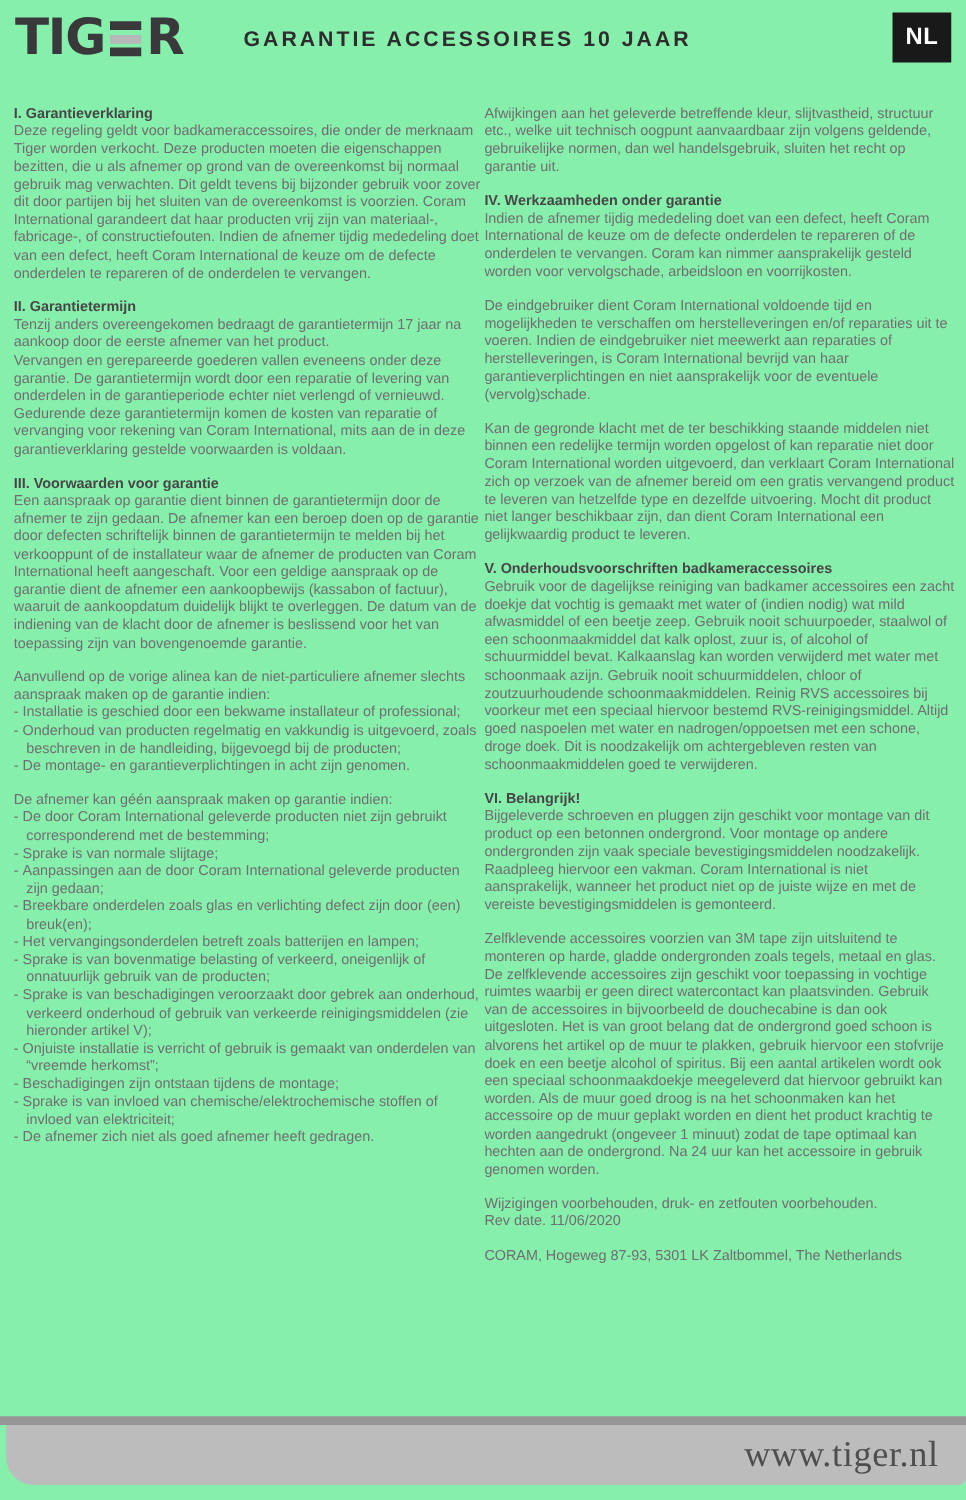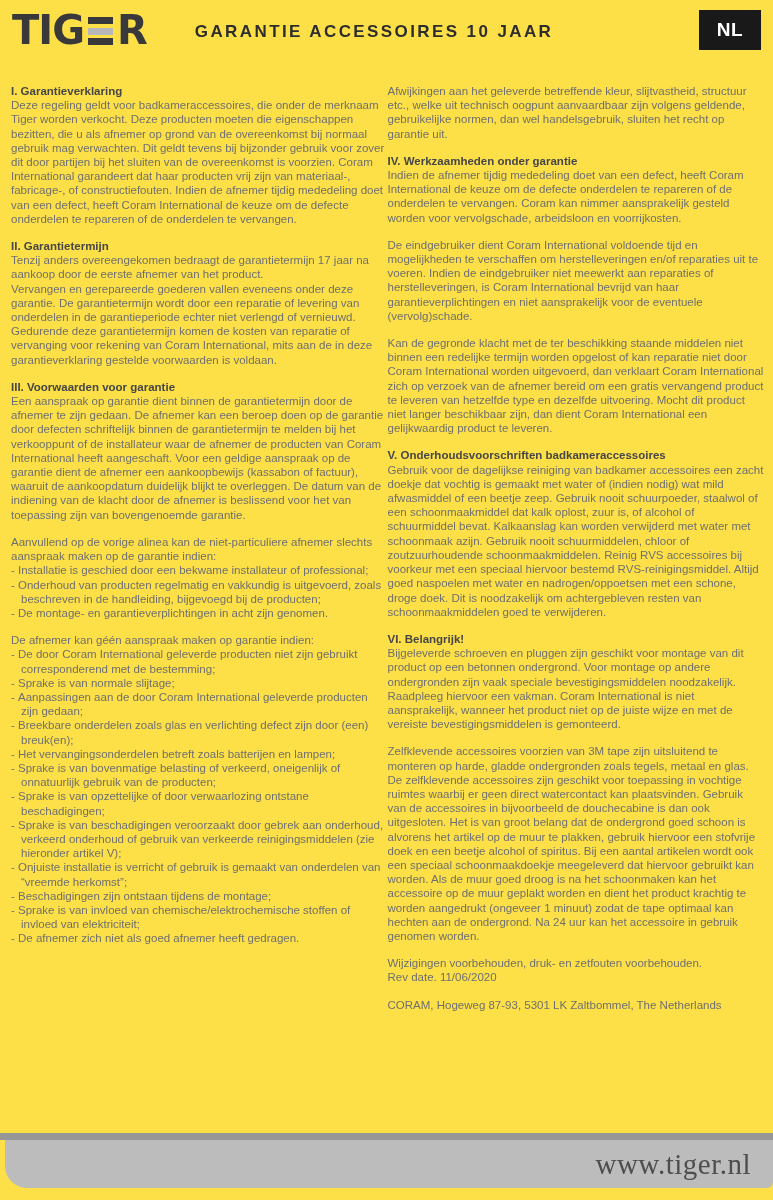--- a/index.html
+++ b/index.html
@@ -1,21 +1,21 @@
 <!DOCTYPE html>
 <html><head>
 <meta charset="utf-8">
 <style>
   * { box-sizing: border-box; margin: 0; padding: 0; }
   html, body { background: #ffffff; }
   .page {
     position: relative;
     width: 773px;
     height: 1200px;
-    background: #fde047;
+    background: #86efac;
     overflow: hidden;
     font-family: "Liberation Sans", "DejaVu Sans", sans-serif;
   }
   
   .header {
     display: flex;
     align-items: flex-start;
     padding: 8px 12px 0 12px;
     height: 80px;
   }
@@ -44,21 +44,21 @@
     margin-top: 14px;
     font-size: 17px;
     font-weight: bold;
     letter-spacing: 2.4px;
     color: #2d2d2d;
     white-space: nowrap;
   }
   .badge {
     margin-left: auto;
     margin-top: 2px;
-    width: 62px;
+    width: 47px;
     height: 40px;
     background: #191919;
     color: #ffffff;
     font-weight: bold;
     font-size: 19px;
     display: flex;
     align-items: center;
     justify-content: center;
     letter-spacing: 0.5px;
   }
@@ -154,21 +154,20 @@
       <div class="li">Onderhoud van producten regelmatig en vakkundig is uitgevoerd, zoals beschreven in de handleiding, bijgevoegd bij de producten;</div>
       <div class="li gap-after">De montage- en garantieverplichtingen in acht zijn genomen.</div>
 
       <p class="tight">De afnemer kan géén aanspraak maken op garantie indien:</p>
       <div class="li">De door Coram International geleverde producten niet zijn gebruikt corresponderend met de bestemming;</div>
       <div class="li">Sprake is van normale slijtage;</div>
       <div class="li">Aanpassingen aan de door Coram International geleverde producten zijn gedaan;</div>
       <div class="li">Breekbare onderdelen zoals glas en verlichting defect zijn door (een) breuk(en);</div>
       <div class="li">Het vervangingsonderdelen betreft zoals batterijen en lampen;</div>
       <div class="li">Sprake is van bovenmatige belasting of verkeerd, oneigenlijk of onnatuurlijk gebruik van de producten;</div>
-      <div class="li">Sprake is van opzettelijke of door verwaarlozing ontstane beschadigingen;</div>
       <div class="li">Sprake is van beschadigingen veroorzaakt door gebrek aan onderhoud, verkeerd onderhoud of gebruik van verkeerde reinigingsmiddelen (zie hieronder artikel V);</div>
       <div class="li">Onjuiste installatie is verricht of gebruik is gemaakt van onderdelen van “vreemde herkomst”;</div>
       <div class="li">Beschadigingen zijn ontstaan tijdens de montage;</div>
       <div class="li">Sprake is van invloed van chemische/elektrochemische stoffen of invloed van elektriciteit;</div>
       <div class="li">De afnemer zich niet als goed afnemer heeft gedragen.</div>
     </div>
 
     <div class="col">
       <p>Afwijkingen aan het geleverde betreffende kleur, slijtvastheid, structuur etc., welke uit technisch oogpunt aanvaardbaar zijn volgens geldende, gebruikelijke normen, dan wel handelsgebruik, sluiten het recht op garantie uit.</p>
 

